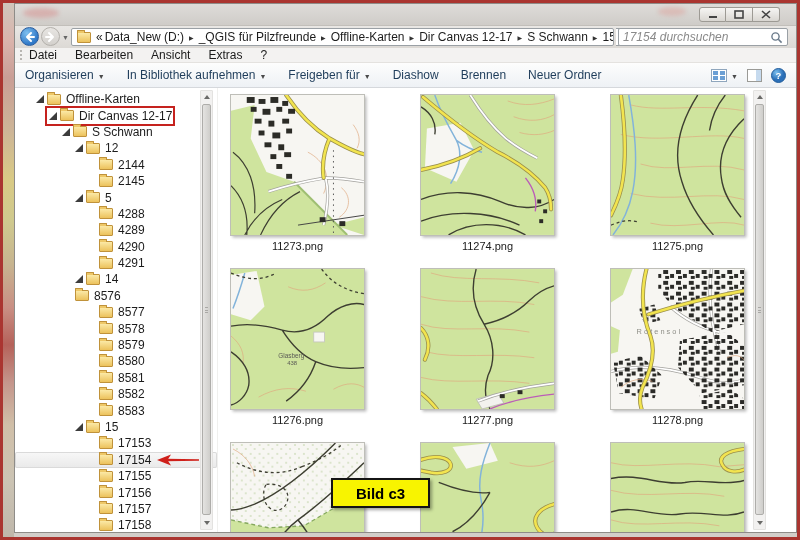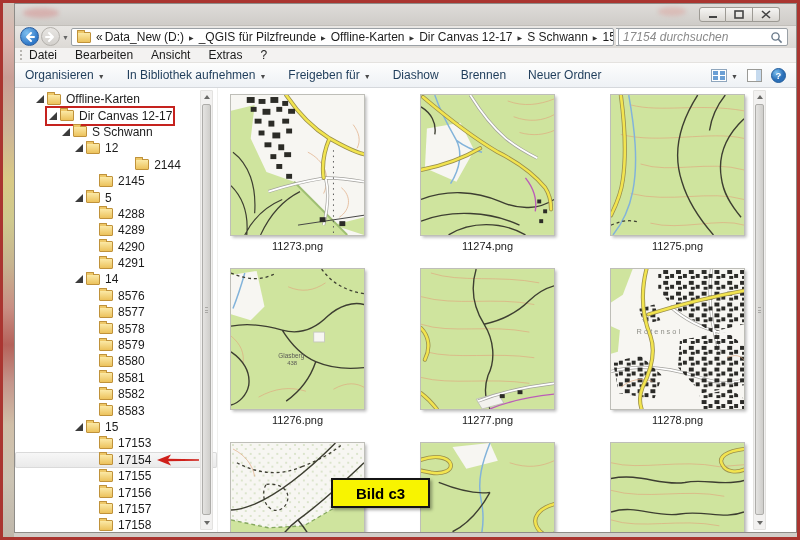--- a/index.html
+++ b/index.html
@@ -290,21 +290,21 @@
                 <span class="tree-label">S Schwann</span>
               </span>
             </div>
             <div class="tree-row" style="padding-left: 59px;">
               <span class="row-inner">
                 <span class="expander open"></span>
                 <span class="folder-icon"></span>
                 <span class="tree-label">12</span>
               </span>
             </div>
-            <div class="tree-row" style="padding-left: 72px; justify-content: center;">
+            <div class="tree-row" style="padding-left: 72px;">
               <span class="row-inner">
                 <span class="expander"></span>
                 <span class="folder-icon"></span>
                 <span class="tree-label">2144</span>
               </span>
             </div>
             <div class="tree-row" style="padding-left: 72px;">
               <span class="row-inner">
                 <span class="expander"></span>
                 <span class="folder-icon"></span>
@@ -346,21 +346,21 @@
                 <span class="tree-label">4291</span>
               </span>
             </div>
             <div class="tree-row" style="padding-left: 59px;">
               <span class="row-inner">
                 <span class="expander open"></span>
                 <span class="folder-icon"></span>
                 <span class="tree-label">14</span>
               </span>
             </div>
-            <div class="tree-row" style="padding-left: 72px;">
+            <div class="tree-row" style="padding-left: 48px;">
               <span class="row-inner">
                 <span class="expander"></span>
                 <span class="folder-icon"></span>
                 <span class="tree-label">8576</span>
               </span>
             </div>
             <div class="tree-row" style="padding-left: 72px;">
               <span class="row-inner">
                 <span class="expander"></span>
                 <span class="folder-icon"></span>

